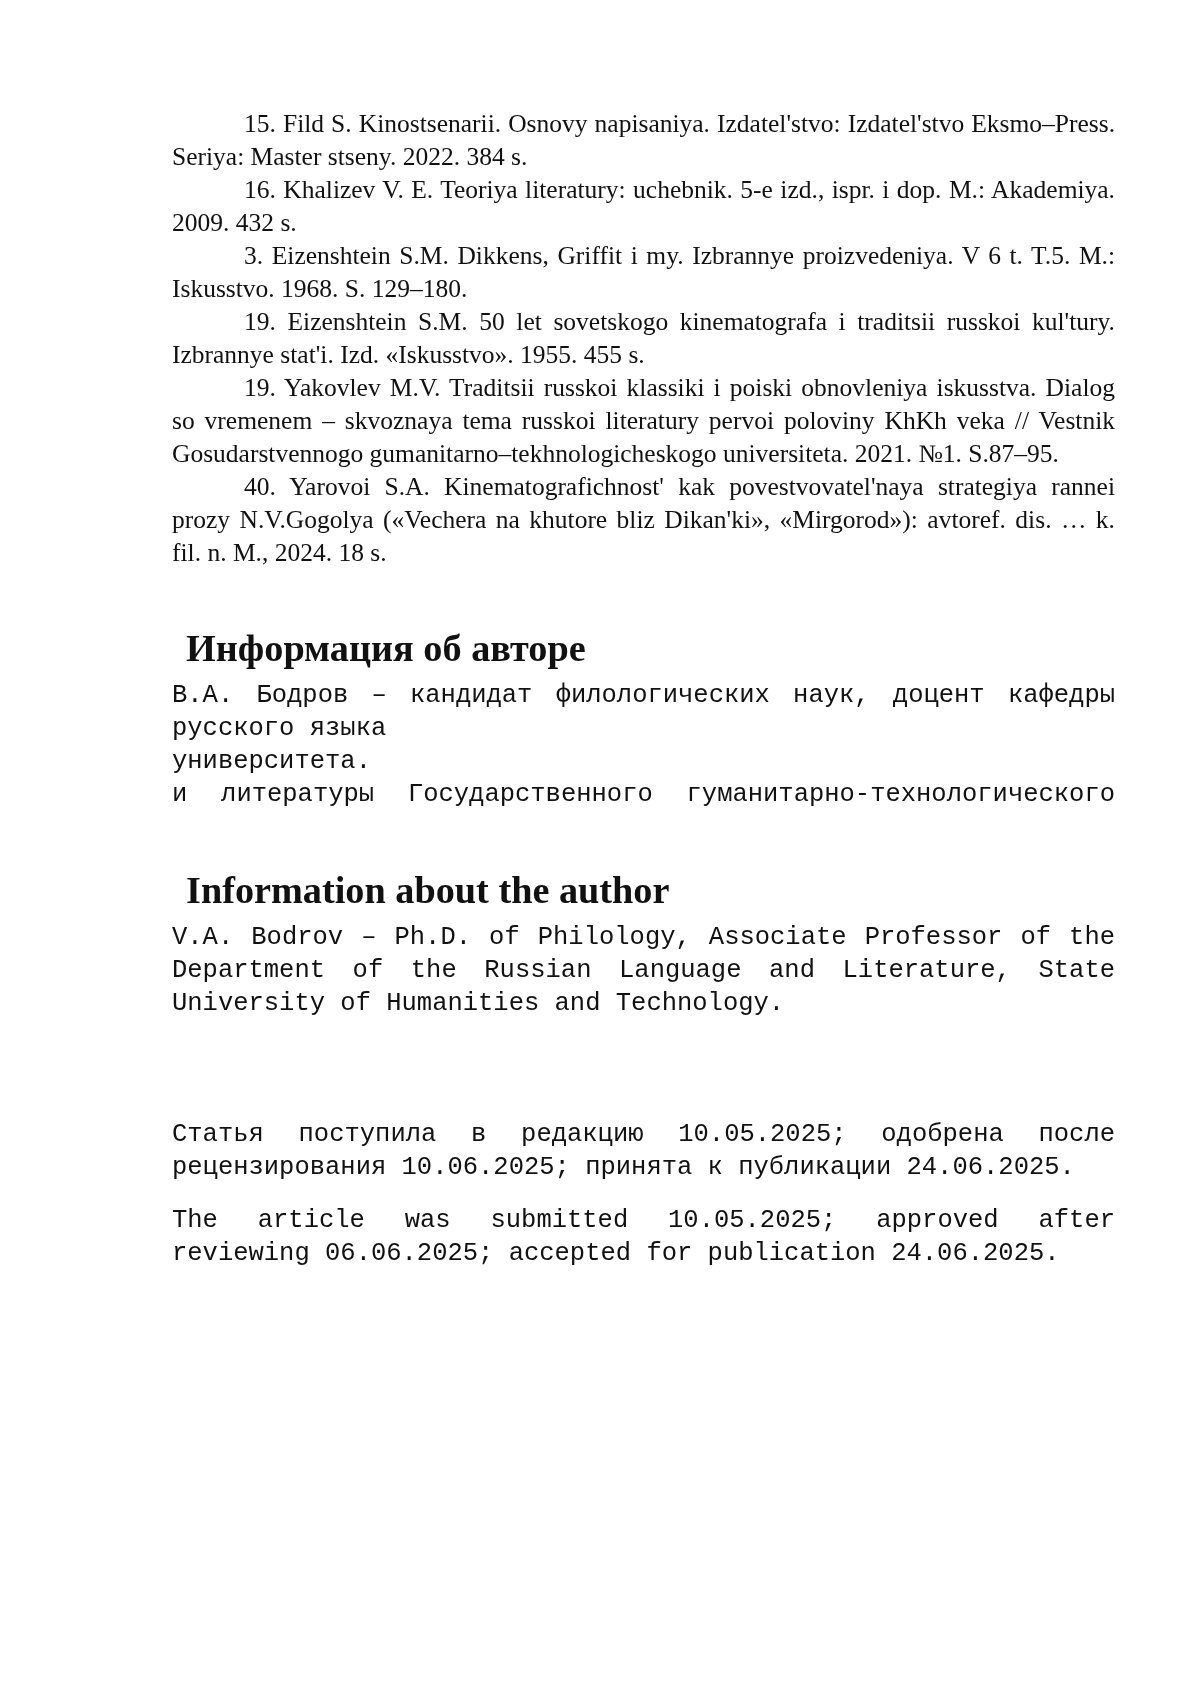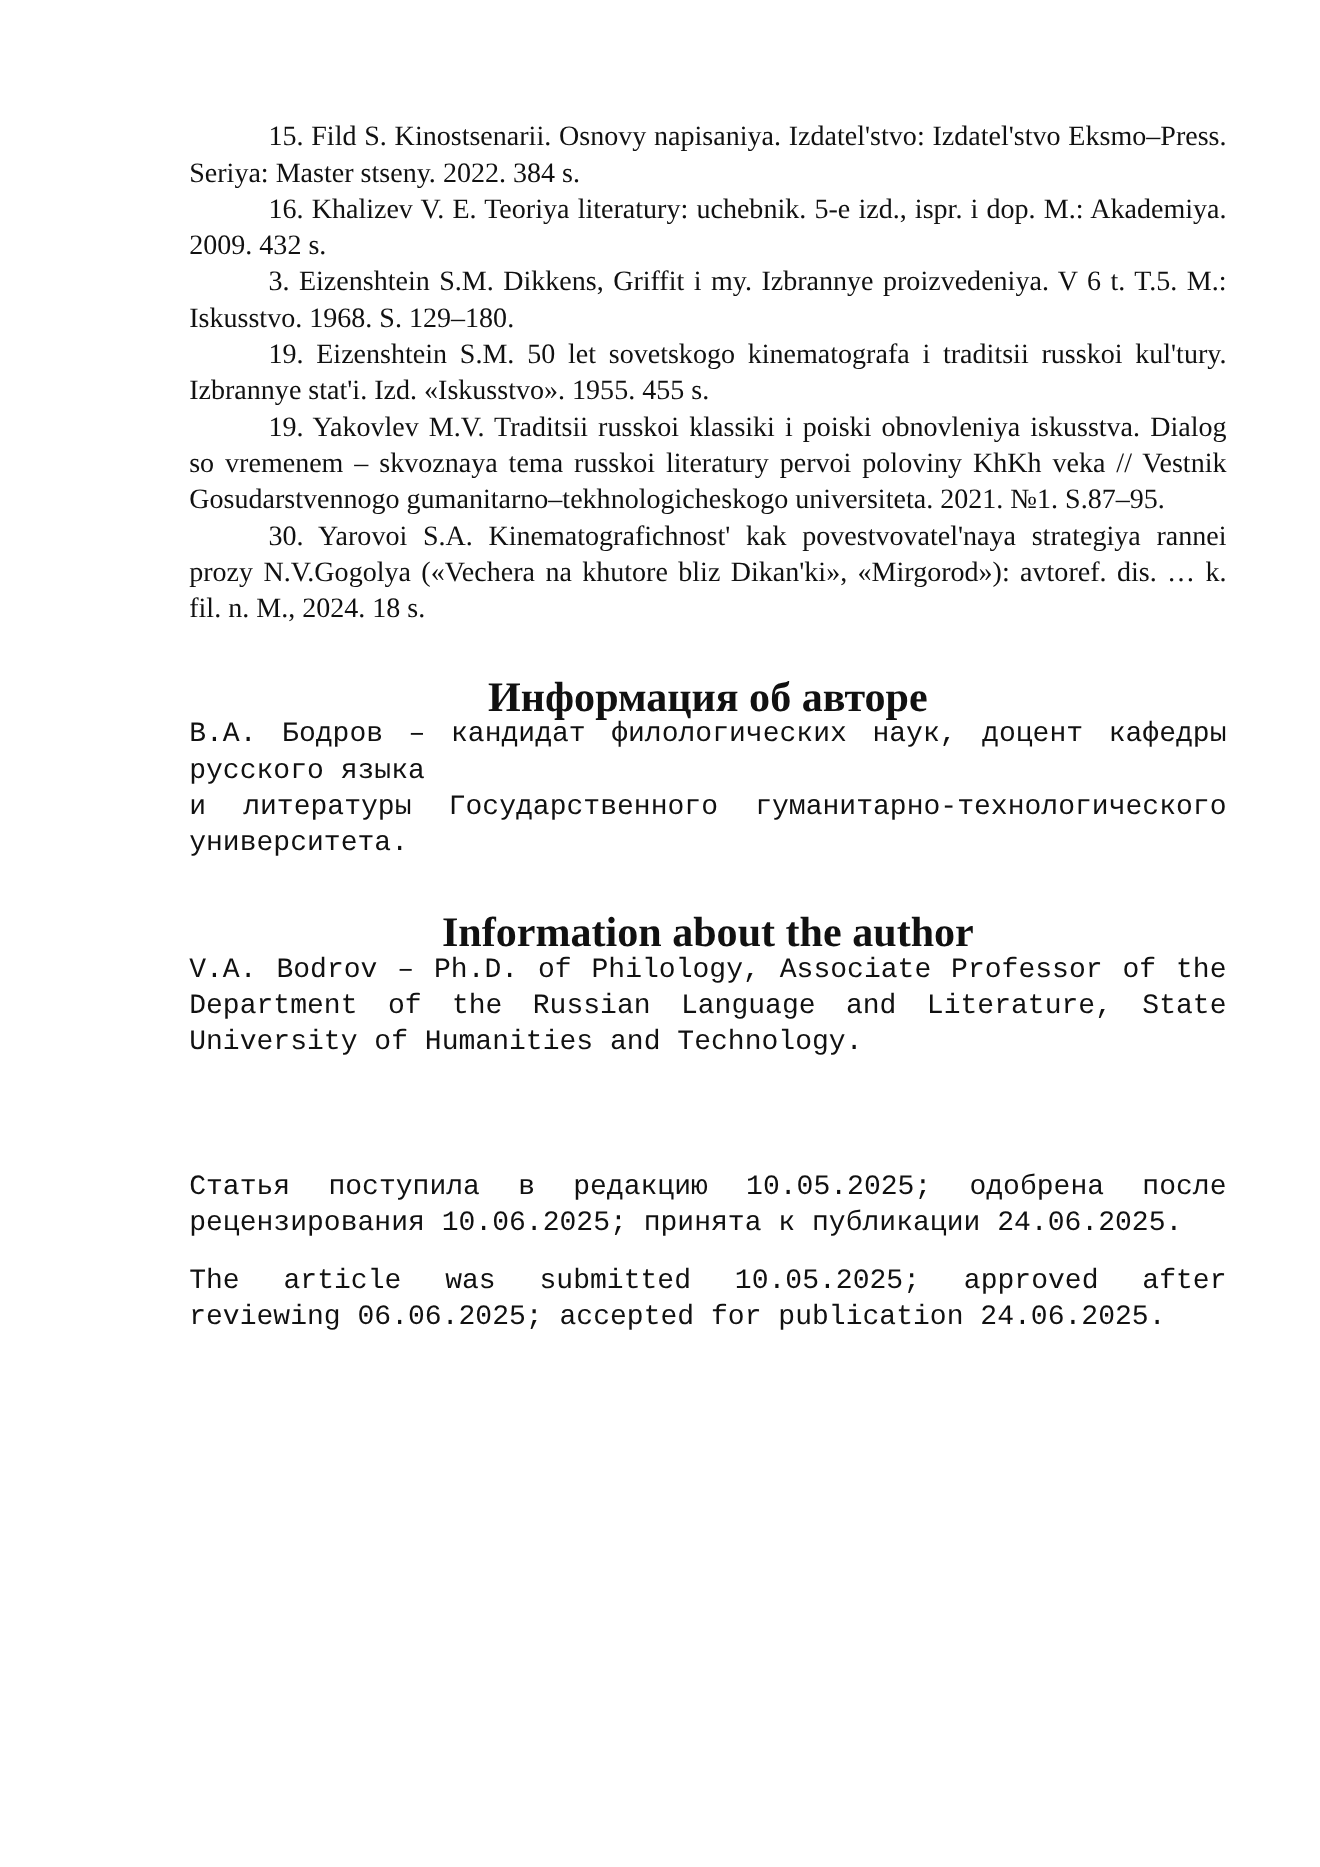--- a/index.html
+++ b/index.html
@@ -23,23 +23,22 @@
       font-size: 25.5px;
       line-height: 33px;
     }
     .ref {
       text-align: justify;
       text-indent: 72px;
       margin: 0;
     }
     .ref .num { }
     .section-title {
-      text-align: center;
       font-weight: bold;
-      margin: 0;
+      margin: 14px;
     }
     .para {
       text-align: justify;
       margin: 0;
       font-family: Liberation Mono, monospace;
     }
     .gap-refs-author { height: 49px; }
     .gap-author-en { height: 49px; }
     .gap-en-dates { height: 98px; }
     .gap-dates { height: 20px; }
@@ -51,30 +50,30 @@
 <body>
 
 <div class="page">
 
   <div>
     <p class="ref"><span class="num">15.</span> <span>Fild S. Kinostsenarii. Osnovy napisaniya. Izdatel'stvo: Izdatel'stvo Eksmo–Press. Seriya: Master stseny. 2022. 384 s.</span></p>
     <p class="ref"><span class="num">16.</span> <span>Khalizev V. E. Teoriya literatury: uchebnik. 5-e izd., ispr. i dop. M.: Akademiya. 2009. 432 s.</span></p>
     <p class="ref"><span class="num">3.</span> <span>Eizenshtein S.M. Dikkens, Griffit i my. Izbrannye proizvedeniya. V 6 t. T.5. M.: Iskusstvo. 1968. S. 129–180.</span></p>
     <p class="ref"><span class="num">19.</span> <span>Eizenshtein S.M. 50 let sovetskogo kinematografa i traditsii russkoi kul'tury. Izbrannye stat'i. Izd. «Iskusstvo». 1955. 455 s.</span></p>
     <p class="ref"><span class="num">19.</span> <span>Yakovlev M.V. Traditsii russkoi klassiki i poiski obnovleniya iskusstva. Dialog so vremenem – skvoznaya tema russkoi literatury pervoi poloviny KhKh veka // Vestnik Gosudarstvennogo gumanitarno–tekhnologicheskogo universiteta. 2021. №1. S.87–95.</span></p>
-    <p class="ref"><span class="num">30.</span> <span>Yarovoi S.A. Kinematografichnost' kak povestvovatel'naya strategiya rannei prozy N.V.Gogolya («Vechera na khutore bliz Dikan'ki», «Mirgorod»): avtoref. dis. … k. fil. n. M., 2024. 18 s.</span></p>
+    <p class="ref"><span class="num">40.</span> <span>Yarovoi S.A. Kinematografichnost' kak povestvovatel'naya strategiya rannei prozy N.V.Gogolya («Vechera na khutore bliz Dikan'ki», «Mirgorod»): avtoref. dis. … k. fil. n. M., 2024. 18 s.</span></p>
   </div>
 
   <div class="gap-refs-author"></div>
 
   <section>
     <h2 class="section-title">Информация об авторе</h2>
     <p class="para">В.А. Бодров – кандидат филологических наук, доцент кафедры русского языка</p>
+    <p class="para">университета.</p>
     <p class="para justify-last">и литературы Государственного гуманитарно-технологического</p>
-    <p class="para">университета.</p>
   </section>
 
   <div class="gap-author-en"></div>
 
   <section>
     <h2 class="section-title">Information about the author</h2>
     <p class="para">V.A. Bodrov – Ph.D. of Philology, Associate Professor of the Department of the Russian Language and Literature, State University of Humanities and Technology.</p>
   </section>
 
   <div class="gap-en-dates"></div>

